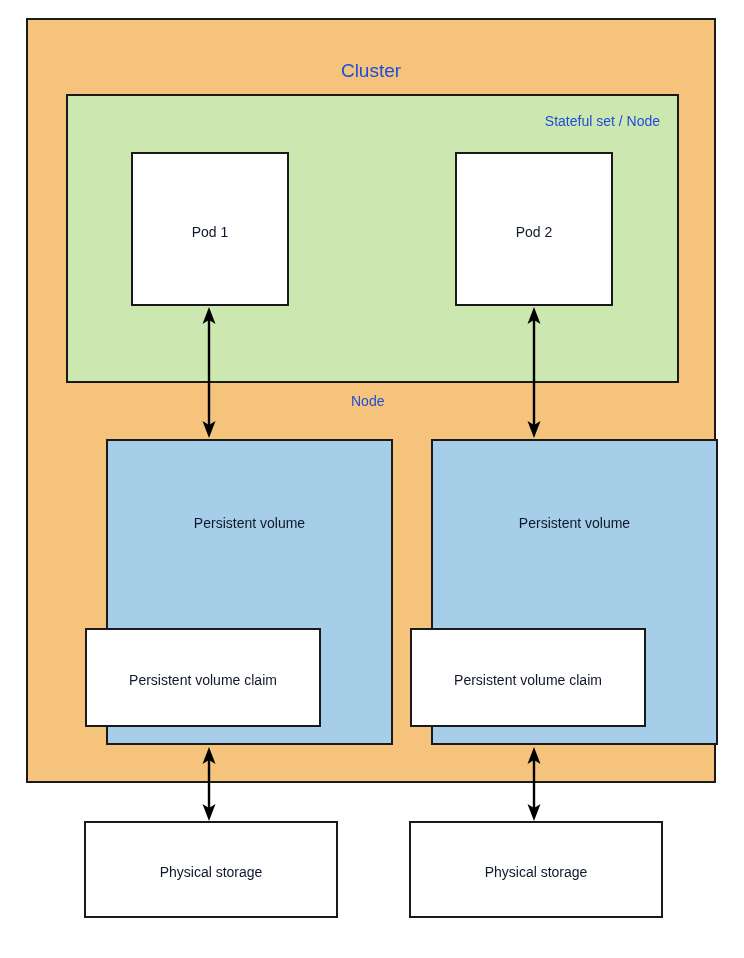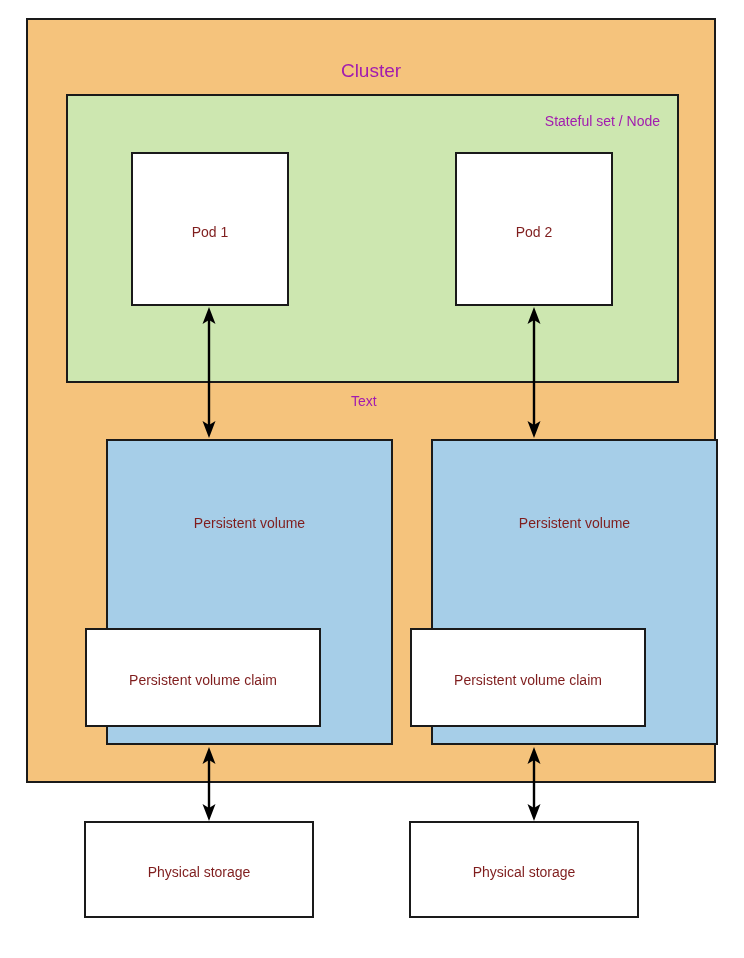--- a/index.html
+++ b/index.html
@@ -56,44 +56,44 @@
 
   .pvc-box {
     width: 236px;
     height: 99px;
     background: #ffffff;
   }
   .pvc-left  { left: 85px;  top: 628px; }
   .pvc-right { left: 410px; top: 628px; }
 
   .storage-box {
-    width: 230px;
+    width: 254px;
     height: 97px;
     background: #ffffff;
   }
   .storage-left  { left: 84px;  top: 821px; }
   .storage-right { left: 409px; top: 821px; }
 
   
   .box-label {
     position: absolute;
     left: 0;
     right: 0;
     text-align: center;
     font-size: 14px;
     line-height: 1.2;
-    color: #7f1d1d;
+    color: #0f172a;
     white-space: nowrap;
   }
 
   
   .free-label {
     position: absolute;
     font-size: 14px;
-    color: #a21caf;
+    color: #1d4ed8;
     white-space: nowrap;
   }
   .cluster-title {
     left: 0;
     right: 0;
     top: 40px;
     text-align: center;
     font-size: 19px;
   }
   .node-title {
@@ -123,21 +123,21 @@
   <div class="box node-box"></div>
   <div class="free-label node-title">Stateful set / Node</div>
 
   <div class="box pod-box pod-1">
     <div class="box-label" style="top:70px;">Pod 1</div>
   </div>
   <div class="box pod-box pod-2">
     <div class="box-label" style="top:70px;">Pod 2</div>
   </div>
 
-  <div class="free-label text-label">Text</div>
+  <div class="free-label text-label">Node</div>
 
   <div class="box pv-box pv-left">
     <div class="box-label" style="top:74px;">Persistent volume</div>
   </div>
   <div class="box pv-box pv-right">
     <div class="box-label" style="top:74px;">Persistent volume</div>
   </div>
 
   <div class="box pvc-box pvc-left">
     <div class="box-label" style="top:42px;">Persistent volume claim</div>

